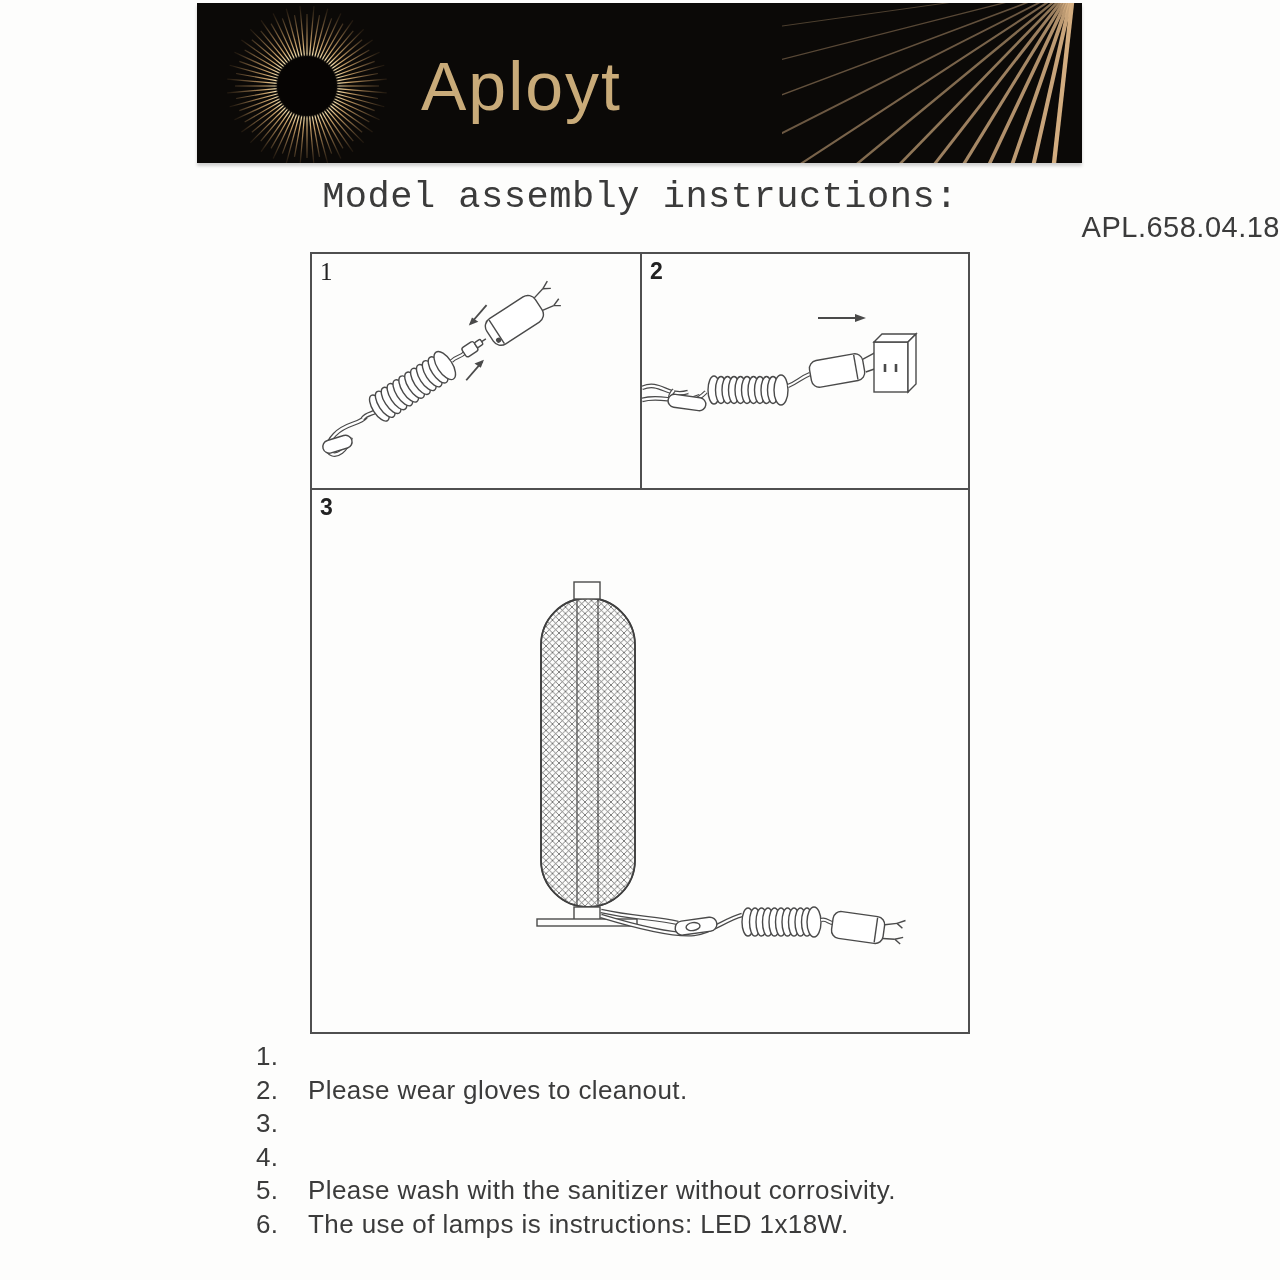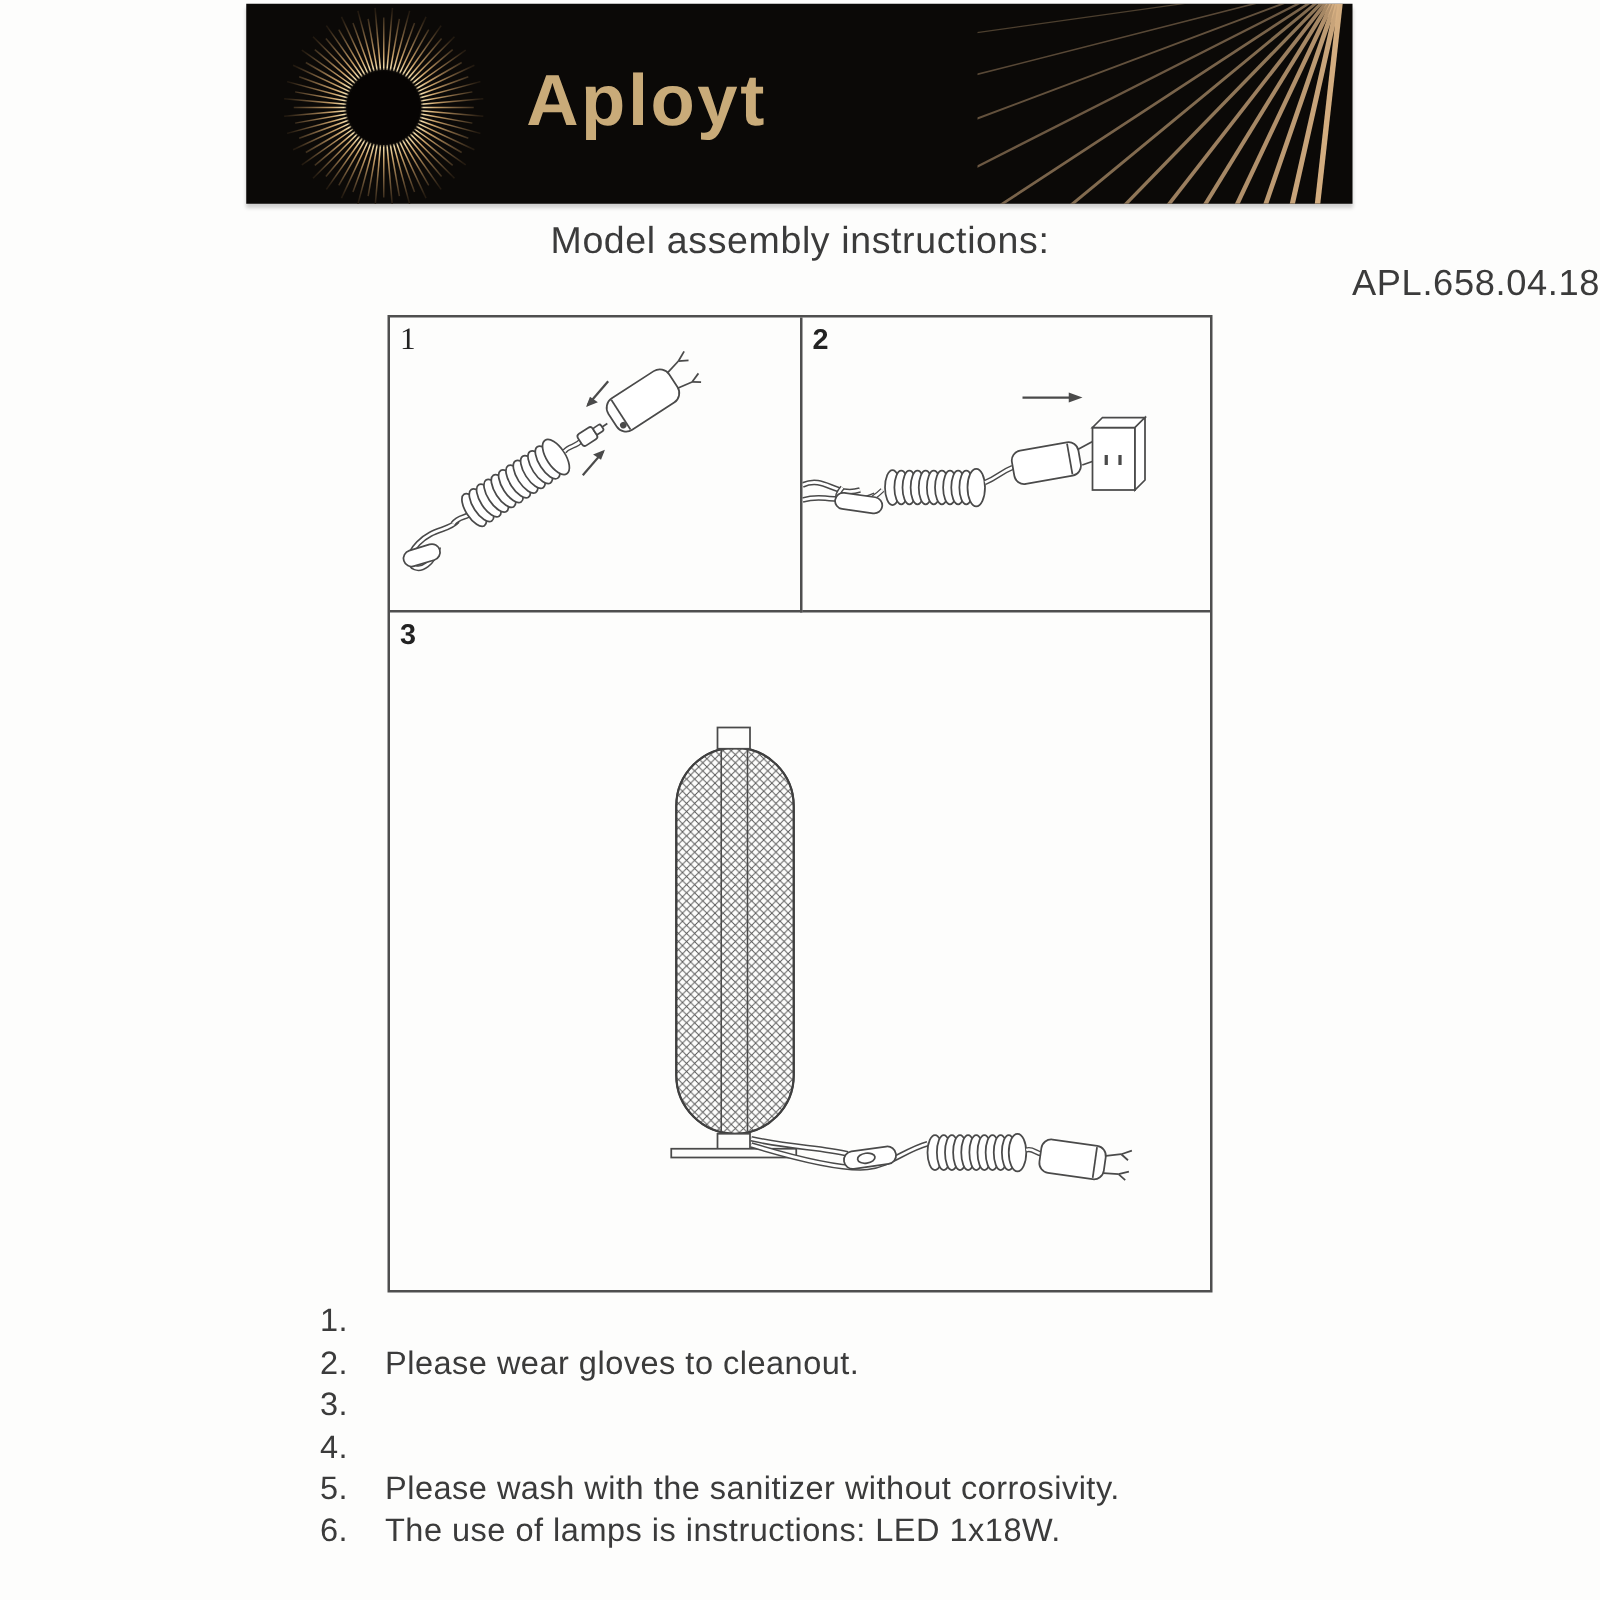--- a/index.html
+++ b/index.html
@@ -9,26 +9,26 @@
   }
   
   .banner{
     position:absolute;left:197px;top:3px;width:885px;height:160px;
     background:#0b0907;overflow:hidden;box-shadow:0 3px 3px rgba(0,0,0,.18);
   }
   .banner svg{position:absolute;}
   #logo-svg{left:30px;top:3px;}
   #fan-svg{right:0;top:0;}
   .brand{
-    position:absolute;left:224px;top:44px;font-size:58px;font-weight:700;
+    position:absolute;left:224px;top:44px;font-size:68px;font-weight:400;
     letter-spacing:2px;color:#c9ab79;font-family:"Liberation Sans",sans-serif;
   }
   
   .title-line1{position:absolute;left:0;width:1280px;top:176px;text-align:center;
-    font-size:30px;letter-spacing:.5px;color:#3b3b3b;}
+    font-size:37px;letter-spacing:.5px;color:#3b3b3b;font-family:Liberation Mono, monospace;}
   .title-line2{position:absolute;left:0;width:1280px;top:211px;text-align:right;
     font-size:29px;letter-spacing:.5px;color:#3b3b3b;}
   
   .frame{position:absolute;left:310px;top:252px;width:656px;height:778px;
     border:2px solid #4f4f4f;background:#fdfdfc;}
   .panel{position:absolute;box-sizing:border-box;}
   .panel-1{left:0;top:0;width:330px;height:236px;border-right:2px solid #4f4f4f;border-bottom:2px solid #4f4f4f;}
   .panel-2{left:330px;top:0;width:326px;height:236px;border-bottom:2px solid #4f4f4f;}
   .panel-3{left:0;top:236px;width:656px;height:542px;}
   .pnum{position:absolute;left:8px;top:4px;font-size:23px;font-weight:700;color:#222;}

